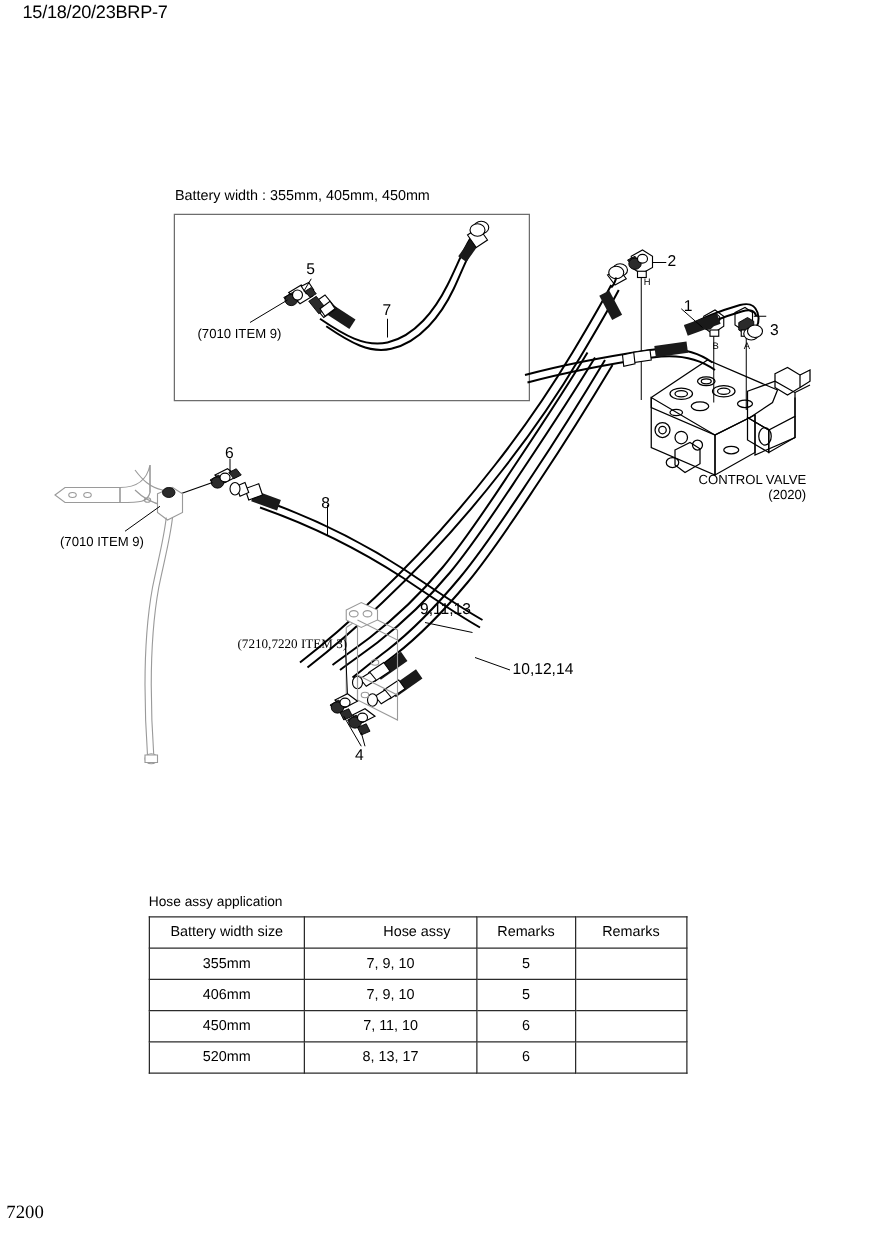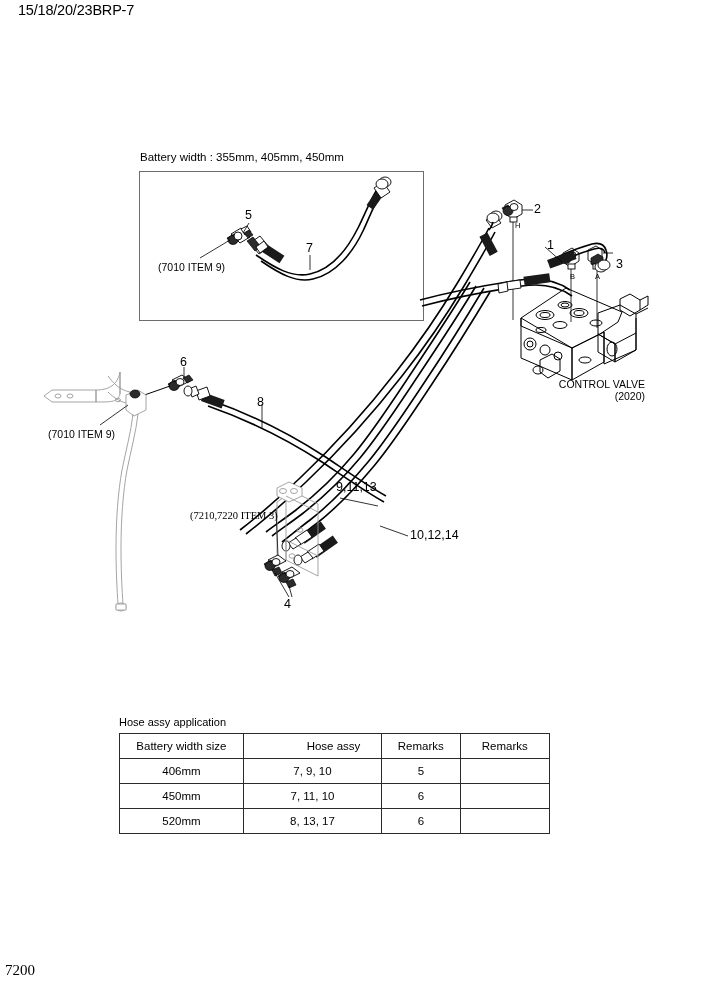--- a/index.html
+++ b/index.html
@@ -410,20 +410,26 @@
   <table class="hose">
     <thead>
       <tr>
         <th class="c0">Battery width size</th>
         <th class="c1">Hose assy</th>
         <th class="c2">Remarks</th>
         <th class="c3">Remarks</th>
       </tr>
     </thead>
     <tbody>
+      <tr>
+        <td>355mm</td>
+        <td>7, 9, 10</td>
+        <td>5</td>
+        <td></td>
+      </tr>
       <tr>
         <td>406mm</td>
         <td>7, 9, 10</td>
         <td>5</td>
         <td></td>
       </tr>
       <tr>
         <td>450mm</td>
         <td>7, 11, 10</td>
         <td>6</td>

